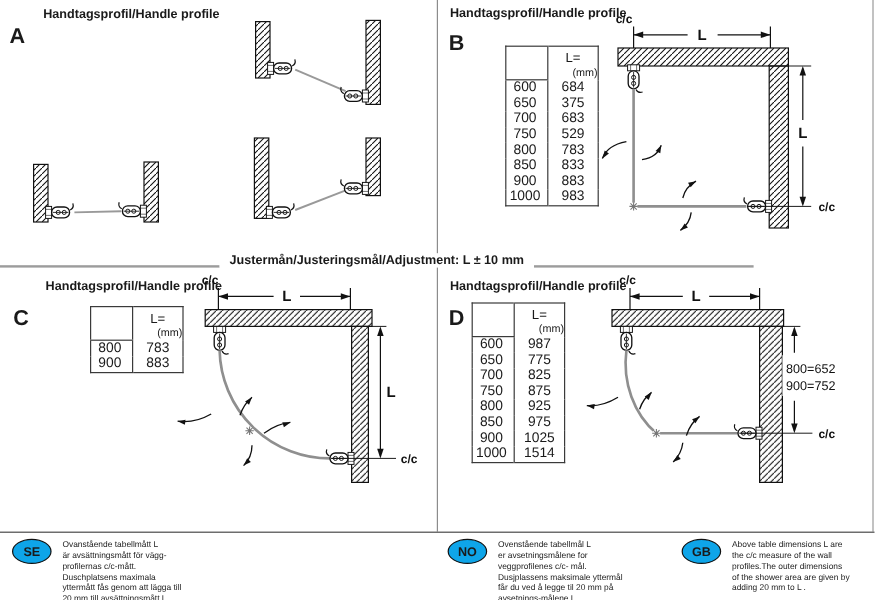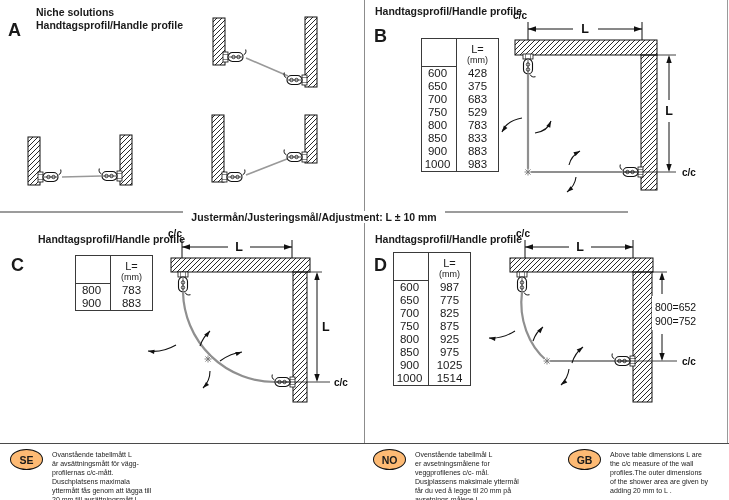--- a/index.html
+++ b/index.html
@@ -7,36 +7,36 @@
         font-family:"Liberation Sans",sans-serif;color:#1a1a1a;overflow:hidden}
   .quad{position:absolute}
   #quadA{left:0;top:0;width:364px;height:219px}
   #quadB{left:365px;top:0;width:364px;height:219px}
   #quadC{left:0;top:219px;width:364px;height:224px}
   #quadD{left:365px;top:219px;width:364px;height:224px}
   .letter{position:absolute;font-size:18px;font-weight:bold}
   .qtitle{position:absolute;font-size:10.5px;font-weight:bold;line-height:13px}
   .v-divider{position:absolute;left:364px;top:0;width:1px;height:443px;background:#8c8c8c}
   .right-border{position:absolute;right:1px;top:0;width:1px;height:443px;background:#9a9a9a}
-  .h-divider{position:absolute;top:211px;left:0;width:628px;display:flex;align-items:flex-start;z-index:3}
+  .h-divider{position:absolute;top:211px;left:0;width:628px;display:flex;align-items:flex-end;z-index:3}
   .h-divider::before,.h-divider::after{content:"";flex:1;height:2px;background:#9c9c9c}
   .h-divider .dlabel{padding:0 8px;font-size:10.5px;font-weight:bold;background:#fff;white-space:nowrap}
   .footer-line{position:absolute;top:443px;left:0;width:729px;height:1px;background:#4a4a4a}
   .note{position:absolute;top:449px;display:flex;gap:9px}
   .badge{flex:0 0 auto;width:31px;height:19px;border:1.6px solid #111;border-radius:50%;
-         display:flex;align-items:center;justify-content:center;font-weight:bold;font-size:10.5px;background:#fdba74}
+         display:flex;align-items:center;justify-content:center;font-weight:bold;font-size:10.5px;background:#0ea5e9}
   .note-lines{font-size:7px;line-height:9px;color:#222;padding-top:1px}
   .dim-table{position:absolute;border-collapse:collapse;background:#fff;font-size:11.5px;border:1.3px solid #3a3a3a;z-index:2}
   .dim-table td{padding:0}
   .dim-table .c1{width:31px;text-align:center;padding-right:3px}
   .dim-table .c2{width:41px;text-align:center;border-left:1px solid #3a3a3a}
   .dim-table thead .c1{border-bottom:1px solid #3a3a3a}
   .dim-table thead td{height:27px;vertical-align:bottom}
   .hdr1{font-size:11px;line-height:11px;text-align:center}
-  .hdr2{font-size:9px;line-height:10px;padding-bottom:2px;text-align:center}
+  .hdr2{font-size:9px;line-height:10px;padding-bottom:2px;text-align:right}
   .dim-table tbody td{height:13px;line-height:13px}
   svg.diag{position:absolute;left:0;top:0}
   svg text{font-family:"Liberation Sans",sans-serif;fill:#111}
   .sl{font-size:10px;font-weight:bold}
   .sL{font-size:12.5px;font-weight:bold}
   .sz{font-size:10.5px}
   .wall{fill:url(#hA);stroke:#111;stroke-width:1}
   .door{stroke:#8f8f8f;stroke-width:2.2;fill:none}
   .door-thin{stroke:#999;stroke-width:1.6;fill:none}
   .dim{stroke:#111;stroke-width:1;fill:none}
@@ -67,21 +67,20 @@
         <circle r="3.2" fill="#fff"></circle>
         <path d="M-3.5,0 H3.5 M0,-3.5 V3.5 M-2.6,-2.6 L2.6,2.6 M-2.6,2.6 L2.6,-2.6" stroke="#777" stroke-width="0.9" fill="none"></path>
       </g>
       <path id="ah" d="M0,0 L-8,2.7 L-8,-2.7 Z" fill="#111"></path>
     </defs>
   </svg>
 
   <div class="quad" id="quadA">
     <div class="letter" style="left:8px;top:20px">A</div>
     <div class="qtitle" style="left:36px;top:6px">
-      <div>Niche solutions</div>
       <div>Handtagsprofil/Handle profile</div>
     </div>
     <svg class="diag" width="364" height="219" viewBox="0 0 364 219">
 
       <g>
         <rect class="wall" x="213" y="18" width="12" height="47"></rect>
         <rect class="wall" x="305" y="17" width="12" height="70"></rect>
         <line class="door-thin" x1="246" y1="58" x2="288" y2="76"></line>
         <use href="#fit" transform="translate(225,57)"></use>
         <use href="#fit" transform="translate(305,80) scale(-1,1)"></use>
@@ -115,21 +114,21 @@
             <td class="c2">
               <div class="hdr1">L=</div>
               <div class="hdr2">(mm)</div>
             </td>
           </tr>
       </thead>
       <tbody>
 
       <tr>
           <td class="c1">600</td>
-          <td class="c2">428</td>
+          <td class="c2">684</td>
         </tr>
           <tr>
           <td class="c1">650</td>
           <td class="c2">375</td>
         </tr>
           <tr>
           <td class="c1">700</td>
           <td class="c2">683</td>
         </tr>
           <tr>

